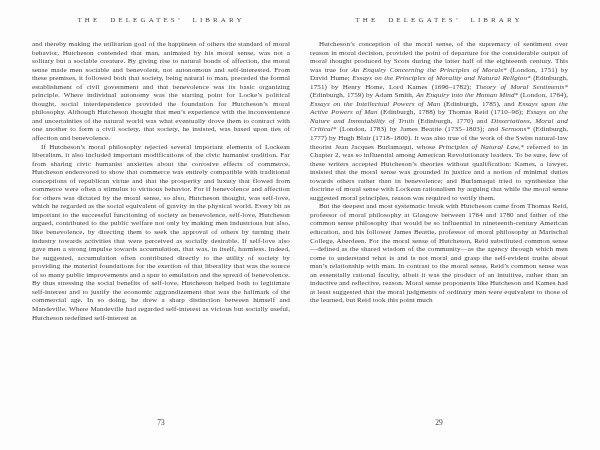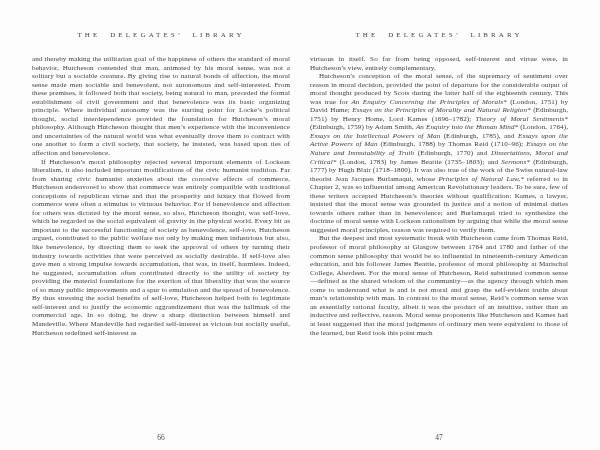--- a/index.html
+++ b/index.html
@@ -3,21 +3,21 @@
 <meta charset="utf-8">
 <style>
   html,body{margin:0;padding:0}
   body{
     width:600px;height:450px;position:relative;overflow:hidden;
     background:var(--paper,#fdfdfd);
     color:var(--ink,#3c3c3c);
     font-family:"Liberation Serif",serif;
   }
   .spread{position:absolute;inset:0}
-  .page{position:absolute;top:17px;height:316px}
+  .page{position:absolute;top:2px;height:316px}
   .page-left{left:32px;width:258px}
   .page-right{left:310px;width:258px}
   .running-header{
     position:absolute;top:14px;left:0;right:0;
     text-align:center;font-size:7px;line-height:9px;
     letter-spacing:3.1px;word-spacing:5px;
     color:#474747;white-space:nowrap;
   }
   .body-text{
     position:absolute;top:38px;left:0;right:0;
@@ -36,26 +36,25 @@
 <body>
 
 <div class="spread">
 
   <section class="page page-left">
     <header class="running-header">THE DELEGATES’ LIBRARY</header>
     <div class="body-text">
         <p class="para"><span>and thereby making the utilitarian goal of the happiness of others the standard of moral behavior, Hutcheson contended that man, animated by his moral sense, was not a solitary but a sociable creature. By giving rise to natural bonds of affection, the moral sense made men sociable and benevolent, not autonomous and self-interested. From these premises, it followed both that society, being natural to man, preceded the formal establishment of civil government and that benevolence was its basic organizing principle. Where individual autonomy was the starting point for Locke’s political thought, social interdependence provided the foundation for Hutcheson’s moral philosophy. Although Hutcheson thought that men’s experience with the inconvenience and uncertainties of the natural world was what eventually drove them to contract with one another to form a civil society, that society, he insisted, was based upon ties of affection and benevolence.</span></p>
         <p class="para indent"><span>If Hutcheson’s moral philosophy rejected several important elements of Lockean liberalism, it also included important modifications of the civic humanist tradition. Far from sharing civic humanist anxieties about the corrosive effects of commerce, Hutcheson endeavored to show that commerce was entirely compatible with traditional conceptions of republican virtue and that the prosperity and luxury that flowed from commerce were often a stimulus to virtuous behavior. For if benevolence and affection for others was dictated by the moral sense, so also, Hutcheson thought, was self-love, which he regarded as the social equivalent of gravity in the physical world. Every bit as important to the successful functioning of society as benevolence, self-love, Hutcheson argued, contributed to the public welfare not only by making men industrious but also, like benevolence, by directing them to seek the approval of others by turning their industry towards activities that were perceived as socially desirable. If self-love also gave men a strong impulse towards accumulation, that was, in itself, harmless. Indeed, he suggested, accumulation often contributed directly to the utility of society by providing the material foundations for the exertion of that liberality that was the source of so many public improvements and a spur to emulation and the spread of benevolence. By thus stressing the social benefits of self-love, Hutcheson helped both to legitimate self-interest and to justify the economic aggrandizement that was the hallmark of the commercial age. In so doing, he drew a sharp distinction between himself and Mandeville. Where Mandeville had regarded self-interest as vicious but socially useful, Hutcheson redefined self-interest as</span></p>
       </div>
-    <footer class="folio">66</footer>
+    <footer class="folio">73</footer>
   </section>
 
   <section class="page page-right">
     <header class="running-header">THE DELEGATES’ LIBRARY</header>
     <div class="body-text">
-        <p class="para"><span>virtuous in itself. So far from being opposed, self-interest and virtue were, in Hutcheson’s view, entirely complementary.</span></p>
         <p class="para indent"><span>Hutcheson’s conception of the moral sense, of the supremacy of sentiment over reason in moral decision, provided the point of departure for the considerable output of moral thought produced by Scots during the latter half of the eighteenth century. This was true for </span><i>An Enquiry Concerning the Principles of Morals*</i><span> (London, 1751) by David Hume; </span><i>Essays on the Principles of Morality and Natural Religion*</i><span> (Edinburgh, 1751) by Henry Home, Lord Kames (1696–1782); </span><i>Theory of Moral Sentiments*</i><span> (Edinburgh, 1759) by Adam Smith, </span><i>An Enquiry into the Human Mind*</i><span> (London, 1764), </span><i>Essays on the Intellectual Powers of Man</i><span> (Edinburgh, 1785), and </span><i>Essays upon the Active Powers of Man</i><span> (Edinburgh, 1788) by Thomas Reid (1710–96); </span><i>Essays on the Nature and Immutability of Truth</i><span> (Edinburgh, 1770) and </span><i>Dissertations, Moral and Critical*</i><span> (London, 1783) by James Beattie (1735–1803); and </span><i>Sermons*</i><span> (Edinburgh, 1777) by Hugh Blair (1718–1800). It was also true of the work of the Swiss natural-law theorist Jean Jacques Burlamaqui, whose </span><i>Principles of Natural Law,*</i><span> referred to in Chapter 2, was so influential among American Revolutionary leaders. To be sure, few of these writers accepted Hutcheson’s theories without qualification: Kames, a lawyer, insisted that the moral sense was grounded in justice and a notion of minimal duties towards others rather than in benevolence; and Burlamaqui tried to synthesize the doctrine of moral sense with Lockean rationalism by arguing that while the moral sense suggested moral principles, reason was required to verify them.</span></p>
         <p class="para indent"><span>But the deepest and most systematic break with Hutcheson came from Thomas Reid, professor of moral philosophy at Glasgow between 1764 and 1780 and father of the common sense philosophy that would be so influential in nineteenth-century American education, and his follower James Beattie, professor of moral philosophy at Marischal College, Aberdeen. For the moral sense of Hutcheson, Reid substituted common sense—defined as the shared wisdom of the community—as the agency through which men come to understand what is and is not moral and grasp the self-evident truths about man’s relationship with man. In contrast to the moral sense, Reid’s common sense was an essentially rational faculty, albeit it was the product of an intuitive, rather than an inductive and reflective, reason. Moral sense proponents like Hutcheson and Kames had at least suggested that the moral judgments of ordinary men were equivalent to those of the learned, but Reid took this point much</span></p>
       </div>
-    <footer class="folio">47</footer>
+    <footer class="folio">29</footer>
   </section>
 
 </div>
 
 </body></html>

